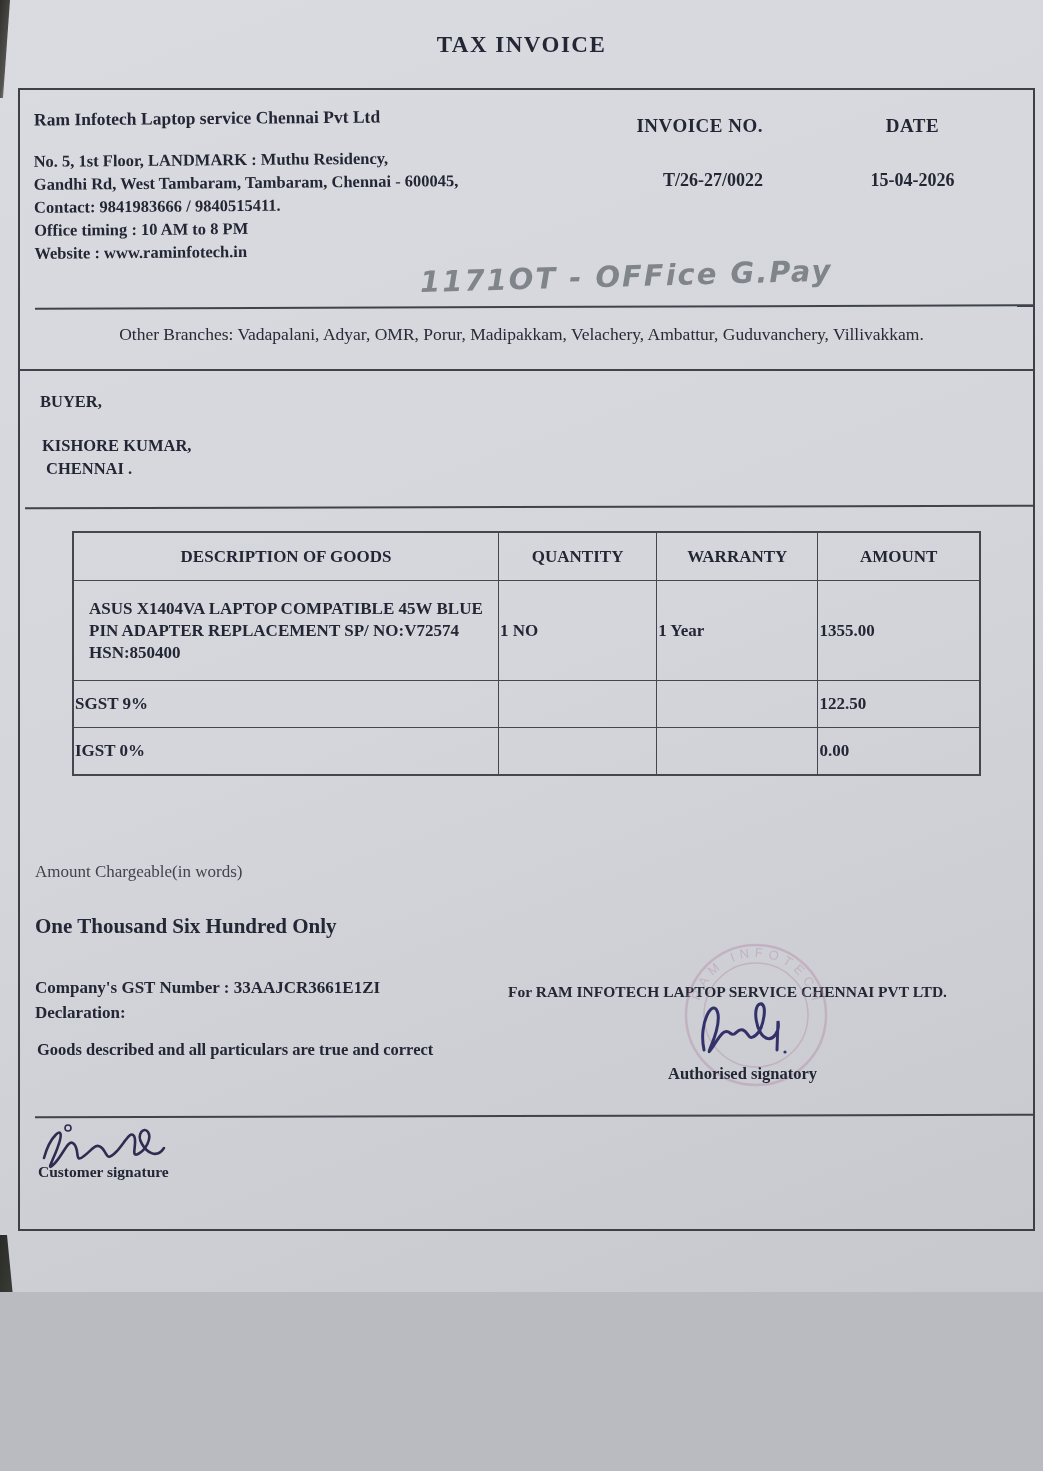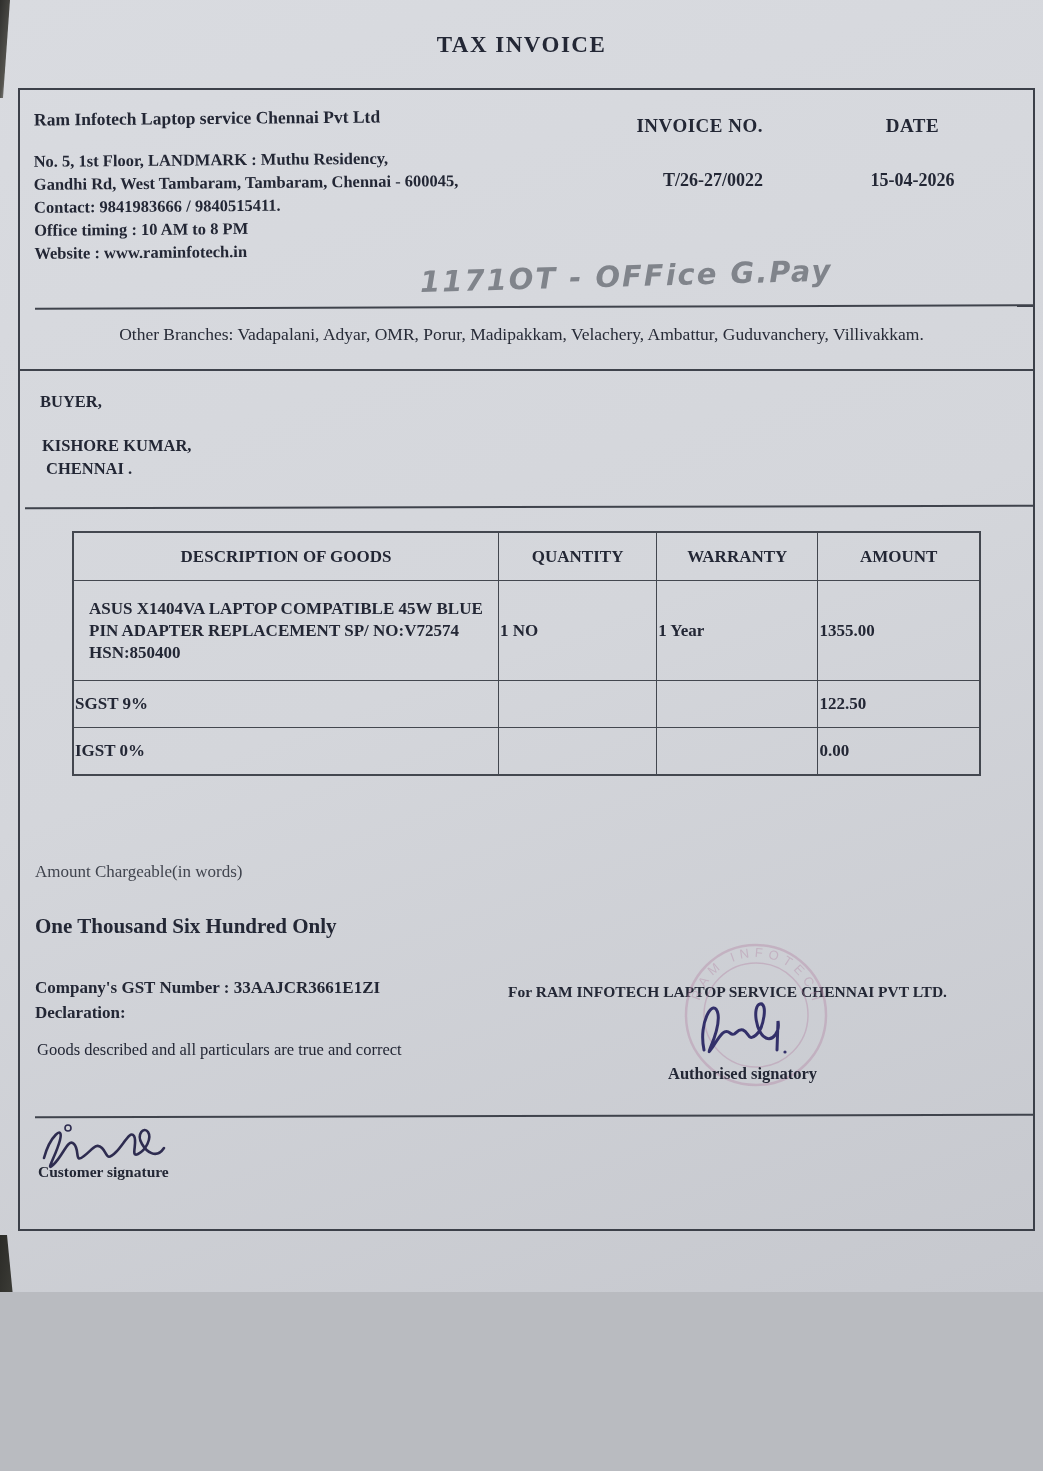--- a/index.html
+++ b/index.html
@@ -43,21 +43,21 @@
   table.goods th{font-weight:bold;height:45px;}
   .cell-center{text-align:left;font-weight:bold;}
   .cell-amt{font-weight:bold;padding-right:13px;}
   .row-item td{height:97px;}
   .row-tax td{height:44px;}
   .desc-text{padding:4px 14px;line-height:22px;}
   .words-label{position:absolute;left:35px;top:862px;font-size:17px;color:#40444e;}
   .words-value{position:absolute;left:35px;top:914px;font-size:21px;font-weight:bold;}
   .gst-line{position:absolute;left:35px;top:978px;font-size:17px;font-weight:bold;}
   .decl-label{position:absolute;left:35px;top:1003px;font-size:17px;font-weight:bold;}
-  .decl-text{position:absolute;left:37px;top:1040px;font-size:16.5px;font-weight:normal;}
+  .decl-text{position:absolute;left:37px;top:1040px;font-size:16.5px;font-weight:bold;}
   .for-company{position:absolute;left:508px;top:983px;font-size:15.5px;font-weight:bold;}
   .auth-label{position:absolute;left:668px;top:1064px;font-size:16.5px;font-weight:bold;}
   .cust-label{position:absolute;left:38px;top:1163px;font-size:15.5px;font-weight:bold;}
   .stamp{position:absolute;left:676px;top:935px;opacity:0.38;}
   .sig-auth{position:absolute;left:688px;top:988px;}
   .sig-cust{position:absolute;left:34px;top:1118px;}
 </style>
 </head>
 <body>
 

